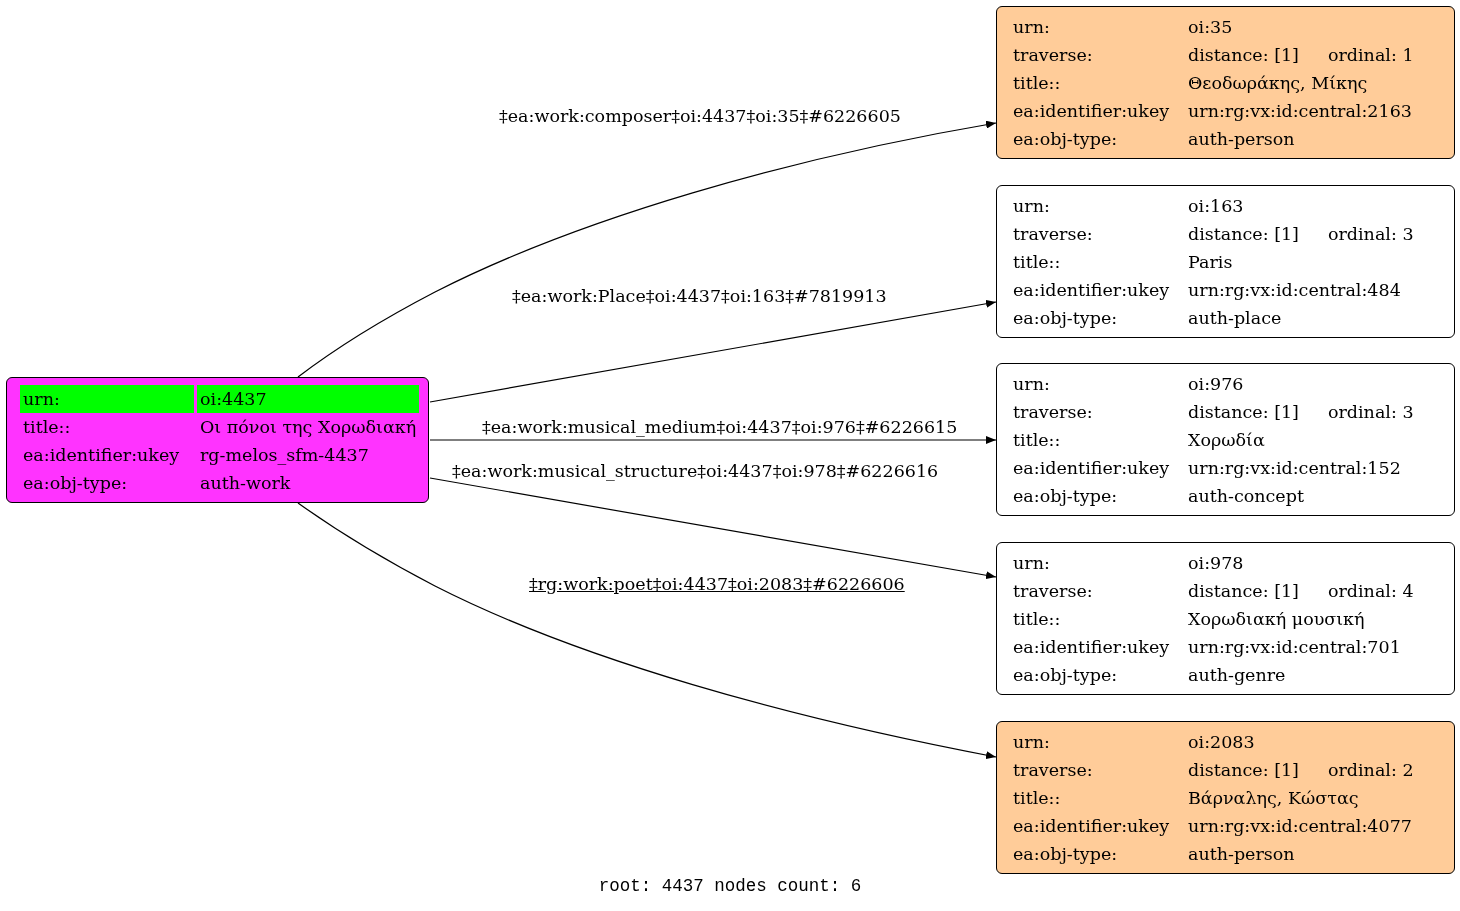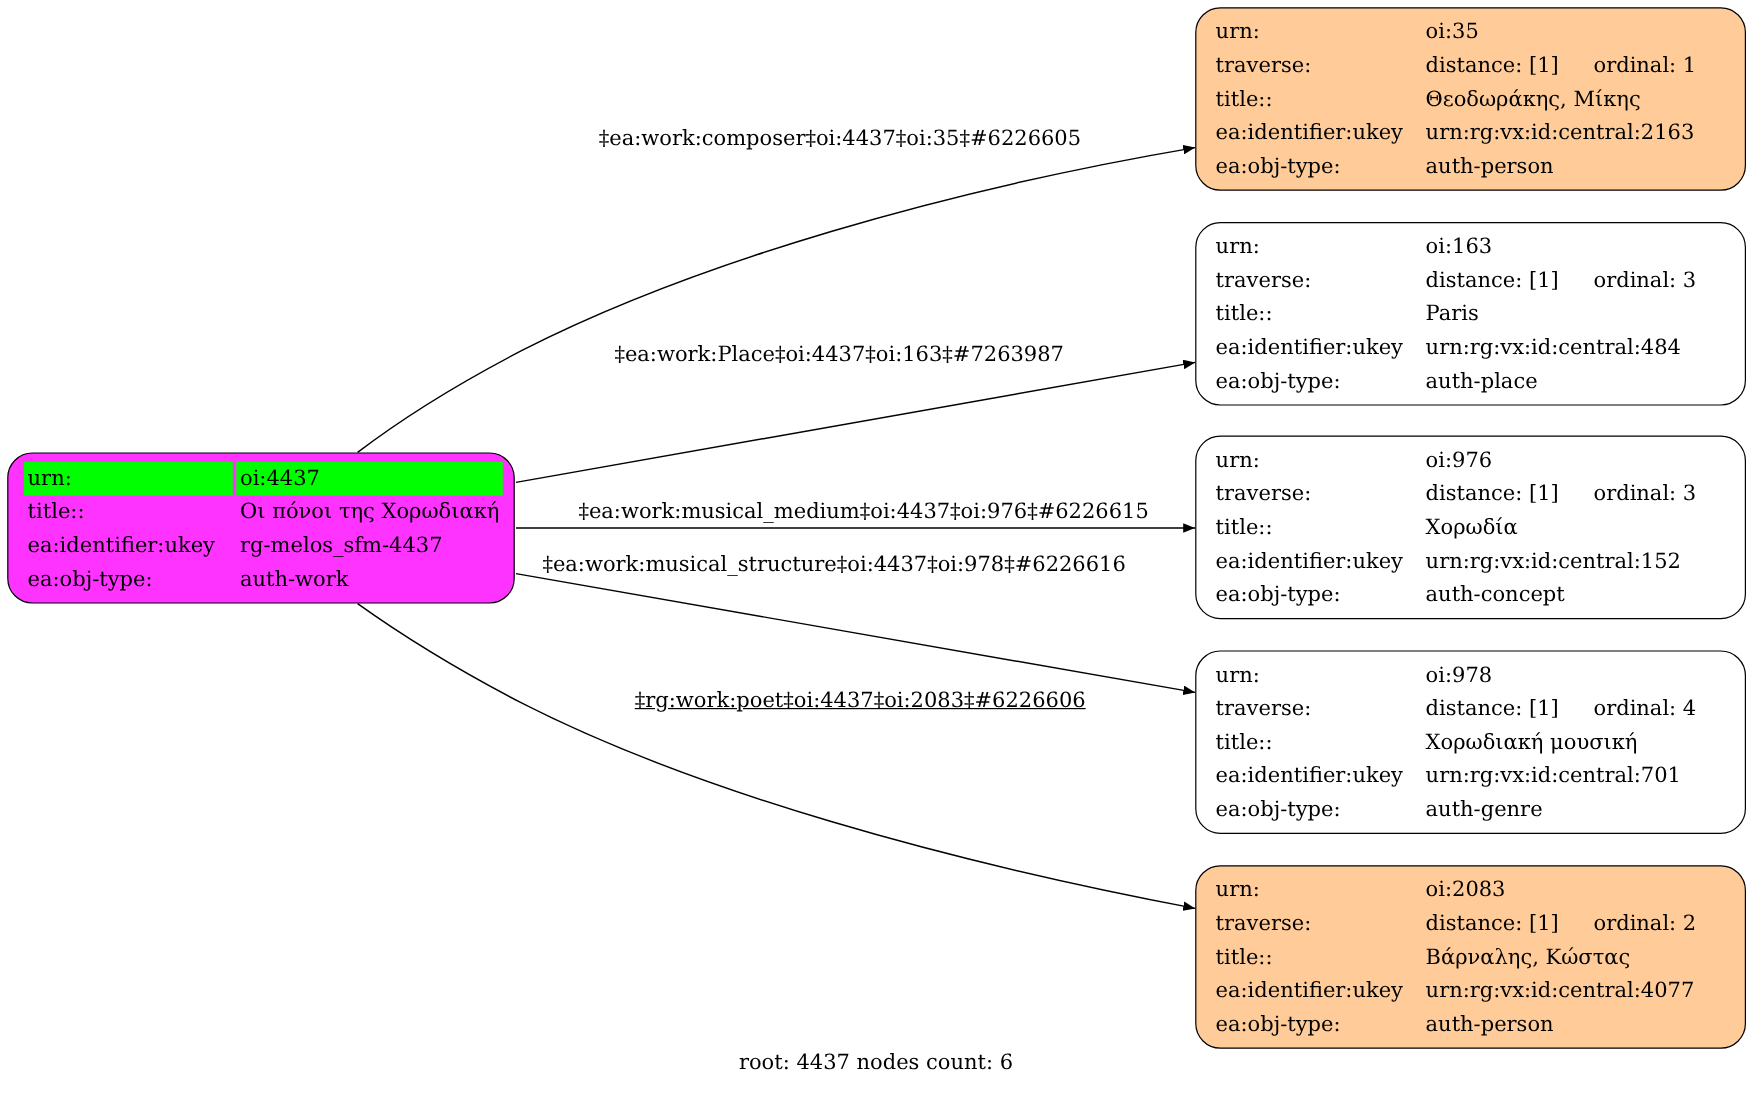--- a/index.html
+++ b/index.html
@@ -1,51 +1,51 @@
 <!DOCTYPE html>
 <html><head>
 <meta charset="utf-8">
 <style>
   html, body { margin:0; padding:0; background:#ffffff; }
   body { width:1460px; height:911px; position:relative; overflow:hidden;
          font-family:"DejaVu Serif", "Liberation Serif", serif; color:#000; }
   svg.edges { position:absolute; left:0; top:0; }
-  .node { position:absolute; border:1.3px solid #000; border-radius:21px; box-sizing:border-box; }
+  .node { position:absolute; border:1.3px solid #000; border-radius:6px; box-sizing:border-box; }
   .node table { border-collapse:separate; border-spacing:0; position:absolute; left:13px; top:6px; }
   .node td { font-size:17.5px; line-height:28px; height:28px; padding:0 3px 0 3px; white-space:nowrap; }
   .node td.k { width:169px; }
   .root td.k { width:168px; }
   .root td.v { width:214px; }
   .root tr.hl td { background:#00ff00; }
   .root tr.hl td.k { border-right:3px solid #ff33ff; }
   .root table { left:13px; top:7px; }
   .root td { line-height:28px; height:28px; }
   .tv span { display:inline-block; }
   .tv .ord { margin-left:29px;text-align:center; }
   .elabel { position:absolute; font-size:17.5px; white-space:nowrap; }
-  .footer { position:absolute; font-size:17.5px; white-space:nowrap; left:0; width:1460px; text-align:center; top:876px; }
+  .footer { position:absolute; font-size:17.5px; white-space:nowrap; left:0; width:1460px; text-align:center; top:876px;font-family:Liberation Mono, monospace; }
 </style>
 </head>
 <body>
 
 <svg class="edges" width="1460" height="911">
   <defs>
     <marker id="arr" markerWidth="10" markerHeight="8" refX="10" refY="4" orient="auto" markerUnits="userSpaceOnUse">
       <path d="M0,0 L10,4 L0,8 Z" fill="#000"></path>
     </marker>
   </defs>
   <path d="M298,377 C340,345 385,318 435,292 C580,218 790,158 996,123" fill="none" stroke="#000" stroke-width="1.2" marker-end="url(#arr)"></path>
   <path d="M430,402 L996,302" fill="none" stroke="#000" stroke-width="1.2" marker-end="url(#arr)"></path>
   <path d="M430,440 L996,440" fill="none" stroke="#000" stroke-width="1.2" marker-end="url(#arr)"></path>
   <path d="M430,478 L996,577" fill="none" stroke="#000" stroke-width="1.2" marker-end="url(#arr)"></path>
   <path d="M298,503 C340,533 385,560 435,586 C580,660 790,718 996,757" fill="none" stroke="#000" stroke-width="1.2" marker-end="url(#arr)"></path>
 </svg>
 
 <div class="elabel" style="left:499px; top:106px;">‡ea:work:composer‡oi:4437‡oi:35‡#6226605</div>
-<div class="elabel" style="left:512px; top:286px;">‡ea:work:Place‡oi:4437‡oi:163‡#7263987</div>
+<div class="elabel" style="left:512px; top:286px;">‡ea:work:Place‡oi:4437‡oi:163‡#7819913</div>
 <div class="elabel" style="left:482px; top:417px;">‡ea:work:musical_medium‡oi:4437‡oi:976‡#6226615</div>
 <div class="elabel" style="left:452px; top:461px;">‡ea:work:musical_structure‡oi:4437‡oi:978‡#6226616</div>
 <div class="elabel" style="left:529px; top:574px;text-decoration:underline;">‡rg:work:poet‡oi:4437‡oi:2083‡#6226606</div>
 
 <div class="node root" style="left:6px; top:377px; width:423px; height:126px; background:#ff33ff;">
   <table>
     <tbody>
         <tr class="hl">
       <td class="k">urn:</td>
       <td class="v">oi:4437</td>

